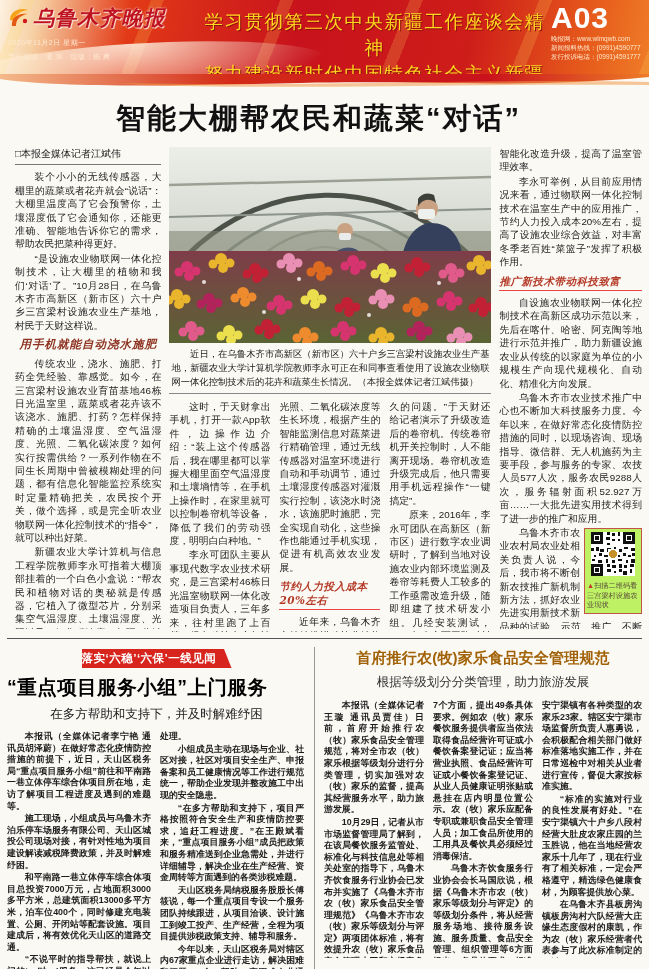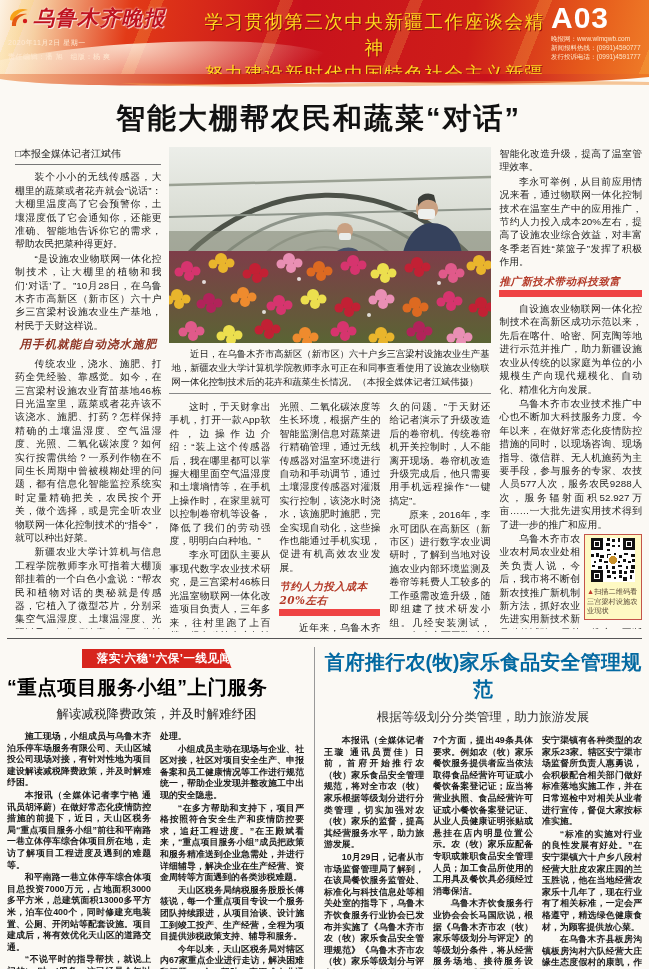--- a/index.html
+++ b/index.html
@@ -34,44 +34,44 @@
   .main{display:flex;padding:2px 7px 0 15px;gap:8px;}
   .col{font-size:9.8px;line-height:13.4px;}
   .col p{margin:0 0 1px 0;text-indent:2em;text-align:justify;}
   .col-1{width:151px;height:482px;overflow:hidden;}
   .mid{width:322px;}
   .col-5{width:147px;height:482px;overflow:hidden;}
   .byline{font-size:10px;border-bottom:1px solid #777;padding-bottom:4px;margin-bottom:5px;text-indent:0 !important;}
   .kai-subhead{font-family:"DejaVu Serif","Liberation Serif",serif;font-style:italic;font-weight:bold;
     color:#8e3322;font-size:11.5px;text-align:center;margin:6px 0 5px 0;letter-spacing:1px;}
   .red-subhead{display:block;font-family:"DejaVu Serif","Liberation Serif",serif;font-style:italic;font-weight:bold;
-    color:#b43a28;font-size:10.5px;margin:6px 0 5px 0;border-bottom:7px solid #ef4444;padding-bottom:2px;letter-spacing:.5px;}
+    color:#b43a28;font-size:10.5px;margin:6px 0 5px 0;border-bottom:1px solid #ef4444;padding-bottom:2px;letter-spacing:.5px;}
   
   .photo{width:322px;height:196px;position:relative;overflow:hidden;background:#dfe0da;}
   .caption{font-size:9.3px;line-height:14px;text-align:justify;padding:4px 2px 4px 2px;
     border-bottom:1px solid #888;margin-bottom:6px;}
   .caption p{text-indent:2em;margin:0;}
   .mid-cols{display:flex;gap:9px;}
   .mid-col{width:101px;height:232px;overflow:hidden;}
   
-  .qr-box{float:right;width:52px;border:1px solid #c4544a;background:#fef9c3;margin:2px 0 2px 4px;
+  .qr-box{float:right;width:52px;border:1px solid #c4544a;background:#bef264;margin:2px 0 2px 4px;
     padding:3px 2px;text-align:center;}
   .qr-caption{font-size:7.2px;line-height:9.5px;text-align:left;color:#5a4a3a;margin-top:2px;}
   .qr-caption .tri{color:#c0392b;}
   
   .bottom-rule{border-top:1.5px solid #555;margin:6px 7px 0 7px;}
   .bottom{display:flex;padding:8px 7px 0 7px;height:340px;}
   .b-left{width:303px;padding-right:8px;}
   .b-right{flex:1;border-left:1px solid #999;padding-left:9px;}
   .banner{width:150px;margin:2px auto 6px auto;background:#d7251d;color:#fff;font-weight:bold;
-    font-size:11.5px;text-align:right;line-height:19px;letter-spacing:.5px;
+    font-size:11.5px;text-align:left;line-height:19px;letter-spacing:.5px;
     clip-path:polygon(0 0,95% 0,100% 100%,0 100%);}
   .bl-headline{text-align:left;font-size:19.5px;font-weight:bold;letter-spacing:.5px;color:#000000;}
   .bl-subhead{text-align:center;font-size:12.5px;margin:5px 0 8px 0;color:#222;}
-  .br-headline{text-align:center;font-size:20px;font-weight:bold;letter-spacing:.2px;color:#0369a1;margin-top:2px;}
+  .br-headline{text-align:center;font-size:15px;font-weight:bold;letter-spacing:.2px;color:#a16207;margin-top:2px;}
   .br-subhead{text-align:center;font-size:12.5px;color:#333;margin:6px 0 9px 0;}
   .b-cols{display:flex;gap:9px;}
   .b-col{font-size:8.9px;line-height:11.6px;overflow:hidden;font-weight:bold;}
   .b-col p{margin:0 0 1px 0;text-indent:2em;text-align:justify;}
   .bl-col{width:144px;height:258px;}
   .br-col{width:100px;height:258px;}
 </style>
 </head>
 <body>
 
@@ -256,25 +256,25 @@
     </div>
   </div>
 
   <div class="bottom-rule"></div>
 
   <div class="bottom">
 
     <div class="b-left">
       <div class="banner">落实‘六稳’‘六保’一线见闻</div>
       <div class="bl-headline">“重点项目服务小组”上门服务</div>
-      <div class="bl-subhead">解读减税降费政策，并及时解难纾困</div>
+      <div class="bl-subhead">在多方帮助和支持下，并及时解难纾困</div>
       <div class="b-cols">
         <div class="b-col bl-col">
+          <p>本报讯（全媒体记者李宁艳 通讯员胡泽蔚）在做好常态化疫情防控措施的前提下，近日，天山区税务局“重点项目服务小组”前往和平南路一巷立体停车综合体项目所在地，走访了解项目工程进度及遇到的难题等。</p>
           <p>施工现场，小组成员与乌鲁木齐泊乐停车场服务有限公司、天山区城投公司现场对接，有针对性地为项目建设解读减税降费政策，并及时解难纾困。</p>
-          <p>本报讯（全媒体记者李宁艳 通讯员胡泽蔚）在做好常态化疫情防控措施的前提下，近日，天山区税务局“重点项目服务小组”前往和平南路一巷立体停车综合体项目所在地，走访了解项目工程进度及遇到的难题等。</p>
           <p>和平南路一巷立体停车综合体项目总投资7000万元，占地面积3000多平方米，总建筑面积13000多平方米，泊车位400个，同时修建充电装置、公厕、开闭站等配套设施。项目建成后，将有效优化天山区的道路交通。</p>
           <p>“不说平时的指导帮扶，就说上门的‘一对一’服务，这已经是今年以来第四次了，真的非常感谢。”项目负责人王殿斌说，目前立体停车库已建到地上一层，工人正在加紧进行防水等施工</p>
         </div>
         <div class="b-col bl-col">
           <p style="text-indent:0;">处理。</p>
           <p>小组成员主动在现场与企业、社区对接，社区对项目安全生产、申报备案和员工健康情况等工作进行规范统一，帮助企业发现并整改施工中出现的安全隐患。</p>
           <p>“在多方帮助和支持下，项目严格按照符合安全生产和疫情防控要求，追赶工程进度。”在王殿斌看来，“重点项目服务小组”成员把政策和服务精准送到企业急需处，并进行详细辅导，解决企业在生产经营、资金周转等方面遇到的各类涉税难题。</p>
           <p>天山区税务局纳税服务股股长傅筱说，每一个重点项目专设一个服务团队持续跟进，从项目洽谈、设计施工到竣工投产、生产经营，全程为项目提供涉税政策支持、辅导和服务。</p>
           <p>今年以来，天山区税务局对辖区内67家重点企业进行走访，解决困难和问题105个，帮助35家困难企业通过“银税互动”获得信用贷款940万元。</p>
         </div>

